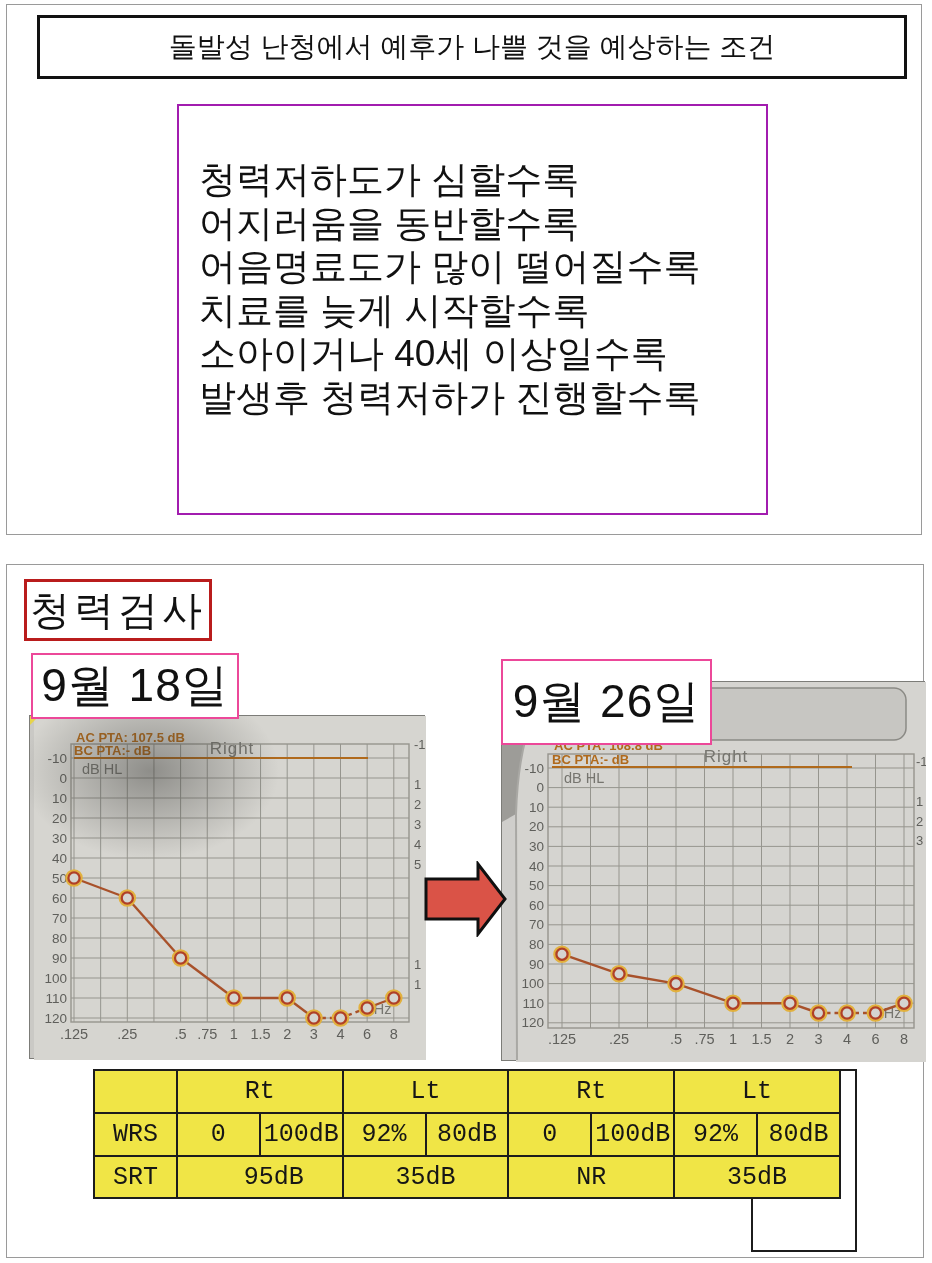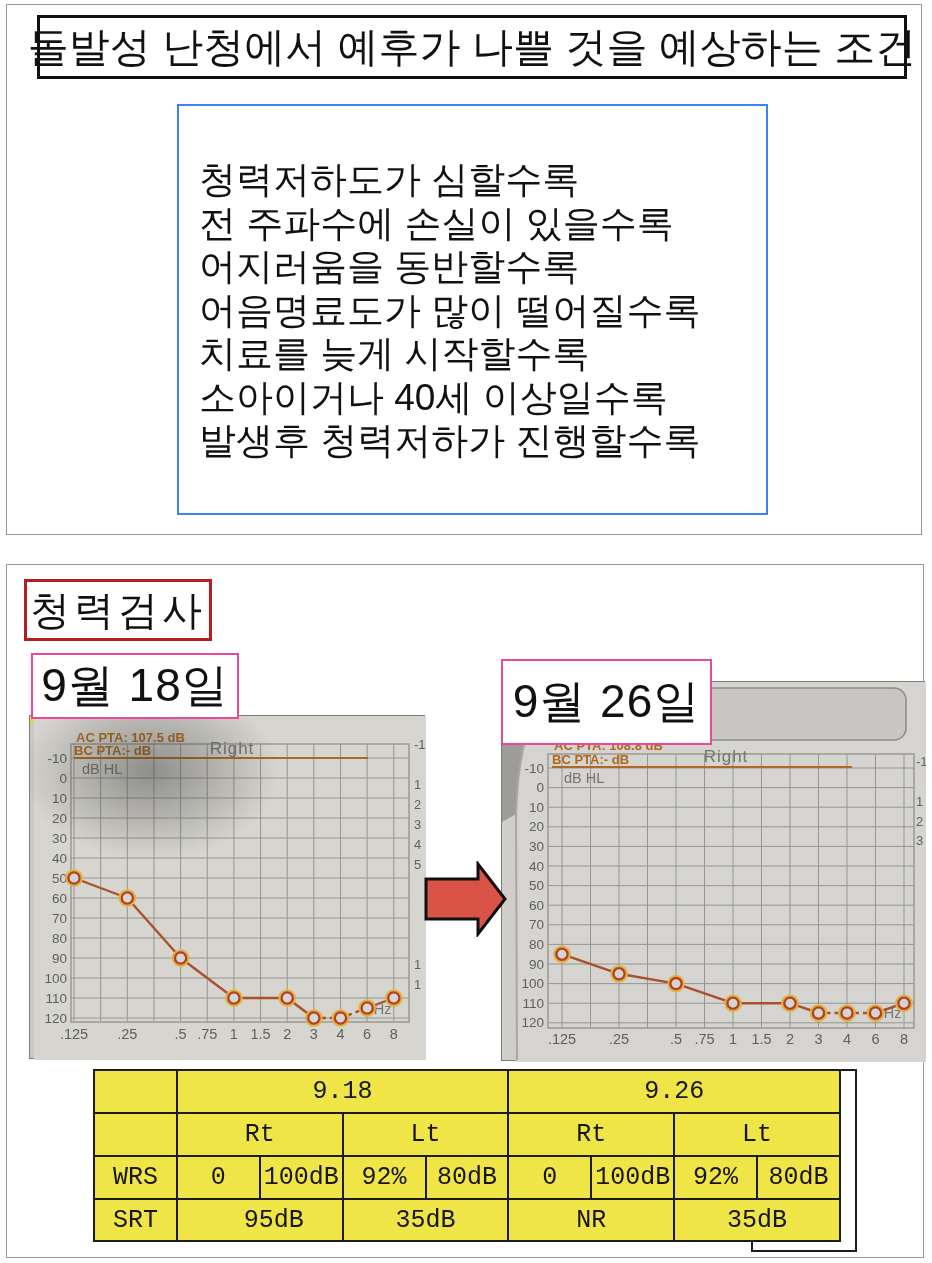--- a/index.html
+++ b/index.html
@@ -4,22 +4,22 @@
 <style>
   html,body{margin:0;padding:0;background:#fff;}
   .canvas{position:relative;width:932px;height:1263px;background:#fff;overflow:hidden;
           font-family:"Liberation Sans",sans-serif;color:#111;}
   .slide{position:absolute;border:1px solid #9a9a9a;background:#fff;box-sizing:border-box;}
   .slide1{left:6px;top:4px;width:916px;height:531px;}
   .slide2{left:6px;top:564px;width:918px;height:694px;}
 
   .title-box{position:absolute;left:30px;top:10px;width:870px;height:64px;border:3px solid #111;
              box-sizing:border-box;display:flex;align-items:center;justify-content:center;}
-  .title-box span{font-size:41px;letter-spacing:0px;white-space:nowrap;}
-  .list-box{position:absolute;left:170px;top:99px;width:591px;height:411px;border:2px solid #3b82f6;
+  .title-box span{font-size:28px;letter-spacing:0px;white-space:nowrap;}
+  .list-box{position:absolute;left:170px;top:99px;width:591px;height:411px;border:2px solid #a21caf;
             box-sizing:border-box;}
   .cond-list{position:absolute;left:20px;top:52px;}
   .cond-list div{font-size:37px;line-height:43.5px;white-space:nowrap;}
 
   .section-box{position:absolute;left:17px;top:14px;width:188px;height:62px;border:3px solid #b91c1c;
                box-sizing:border-box;display:flex;align-items:center;justify-content:center;background:#fff;}
   .section-box span{font-size:40px;letter-spacing:4px;}
   .date-box{position:absolute;border:2px solid #ec4899;background:#fff;box-sizing:border-box;
             display:flex;align-items:center;justify-content:center;z-index:2;}
   .date-box span{font-size:46px;letter-spacing:1px;}
@@ -51,21 +51,20 @@
 
 <div class="canvas">
 
   <section class="slide slide1">
     <div class="title-box">
       <span>돌발성 난청에서 예후가 나쁠 것을 예상하는 조건</span>
     </div>
     <div class="list-box">
       <div class="cond-list" id="cond-list">
           <div>청력저하도가 심할수록</div>
-          <div>전 주파수에 손실이 있을수록</div>
           <div>어지러움을 동반할수록</div>
           <div>어음명료도가 많이 떨어질수록</div>
           <div>치료를 늦게 시작할수록</div>
           <div>소아이거나 40세 이상일수록</div>
           <div>발생후 청력저하가 진행할수록</div>
         </div>
     </div>
   </section>
 
   <section class="slide slide2">
@@ -291,25 +290,20 @@
       <polygon points="2,18 54,18 54,3 81,38 54,73 54,58 2,58" stroke="#101010" stroke-width="3" stroke-linejoin="miter" fill="#da5347"></polygon>
     </svg>
 
     <div class="side-box"></div>
 
     <div class="table-wrap">
       <table class="res" id="res-table" style="background: rgb(240, 229, 70);">
           <tbody>
             <tr>
               <td style="height: 41px;"></td>
-              <td colspan="4" style="height: 41px;">9.18</td>
-              <td colspan="4" style="height: 41px;">9.26</td>
-            </tr>
-            <tr>
-              <td style="height: 41px;"></td>
               <td colspan="2" style="height: 41px;">Rt</td>
               <td colspan="2" style="height: 41px;">Lt</td>
               <td colspan="2" style="height: 41px;">Rt</td>
               <td colspan="2" style="height: 41px;">Lt</td>
             </tr>
             <tr>
               <td style="height: 41px;">WRS</td>
               <td style="height: 41px;">0</td>
               <td style="height: 41px;">100dB</td>
               <td style="height: 41px;">92%</td>

